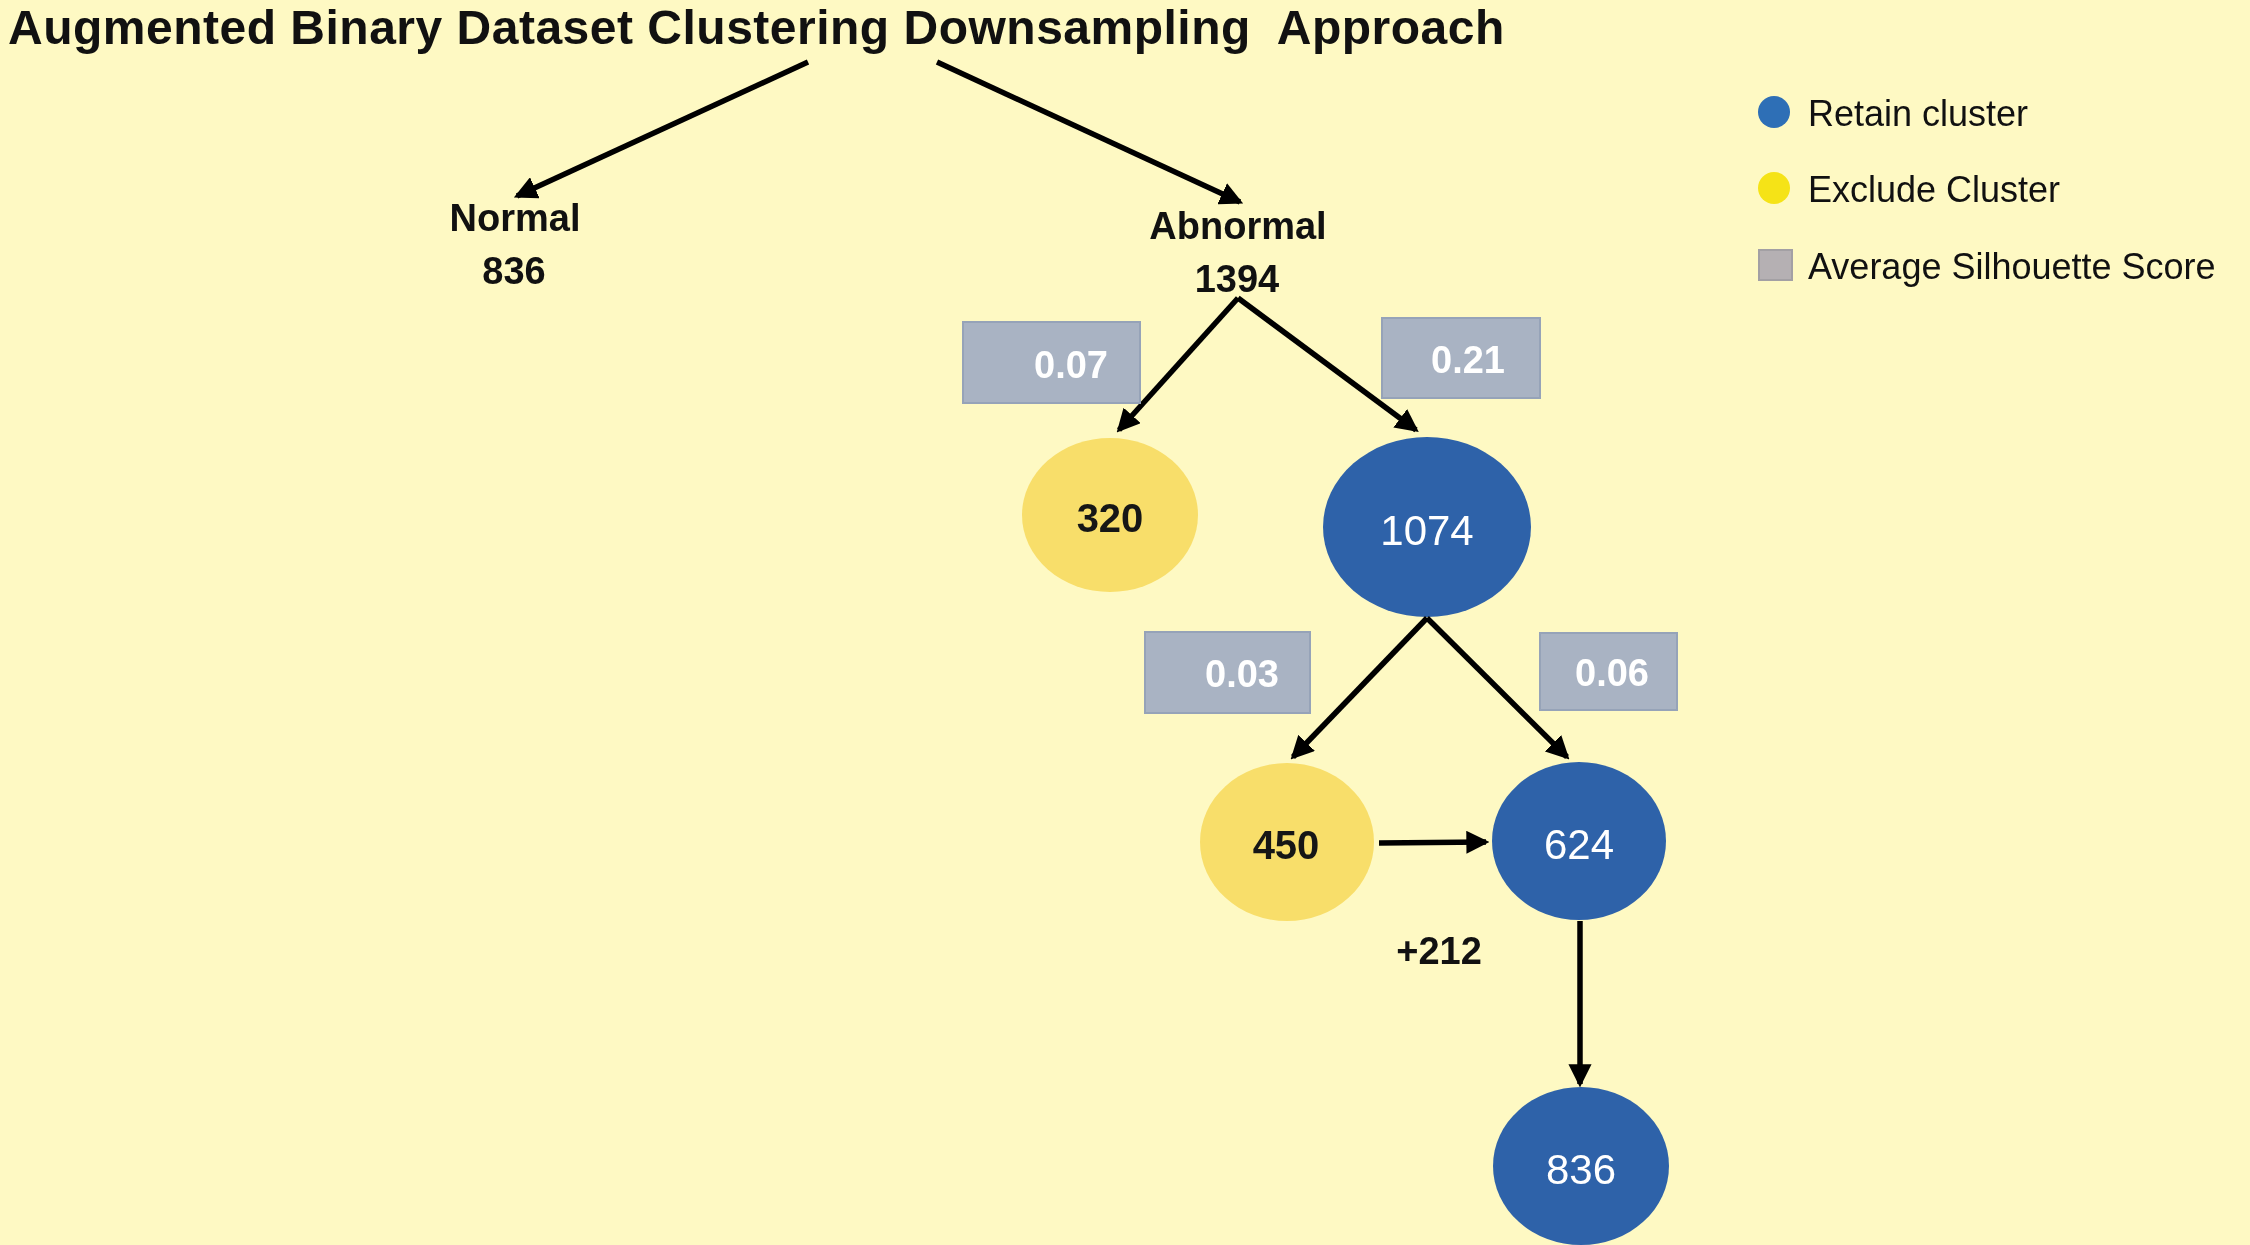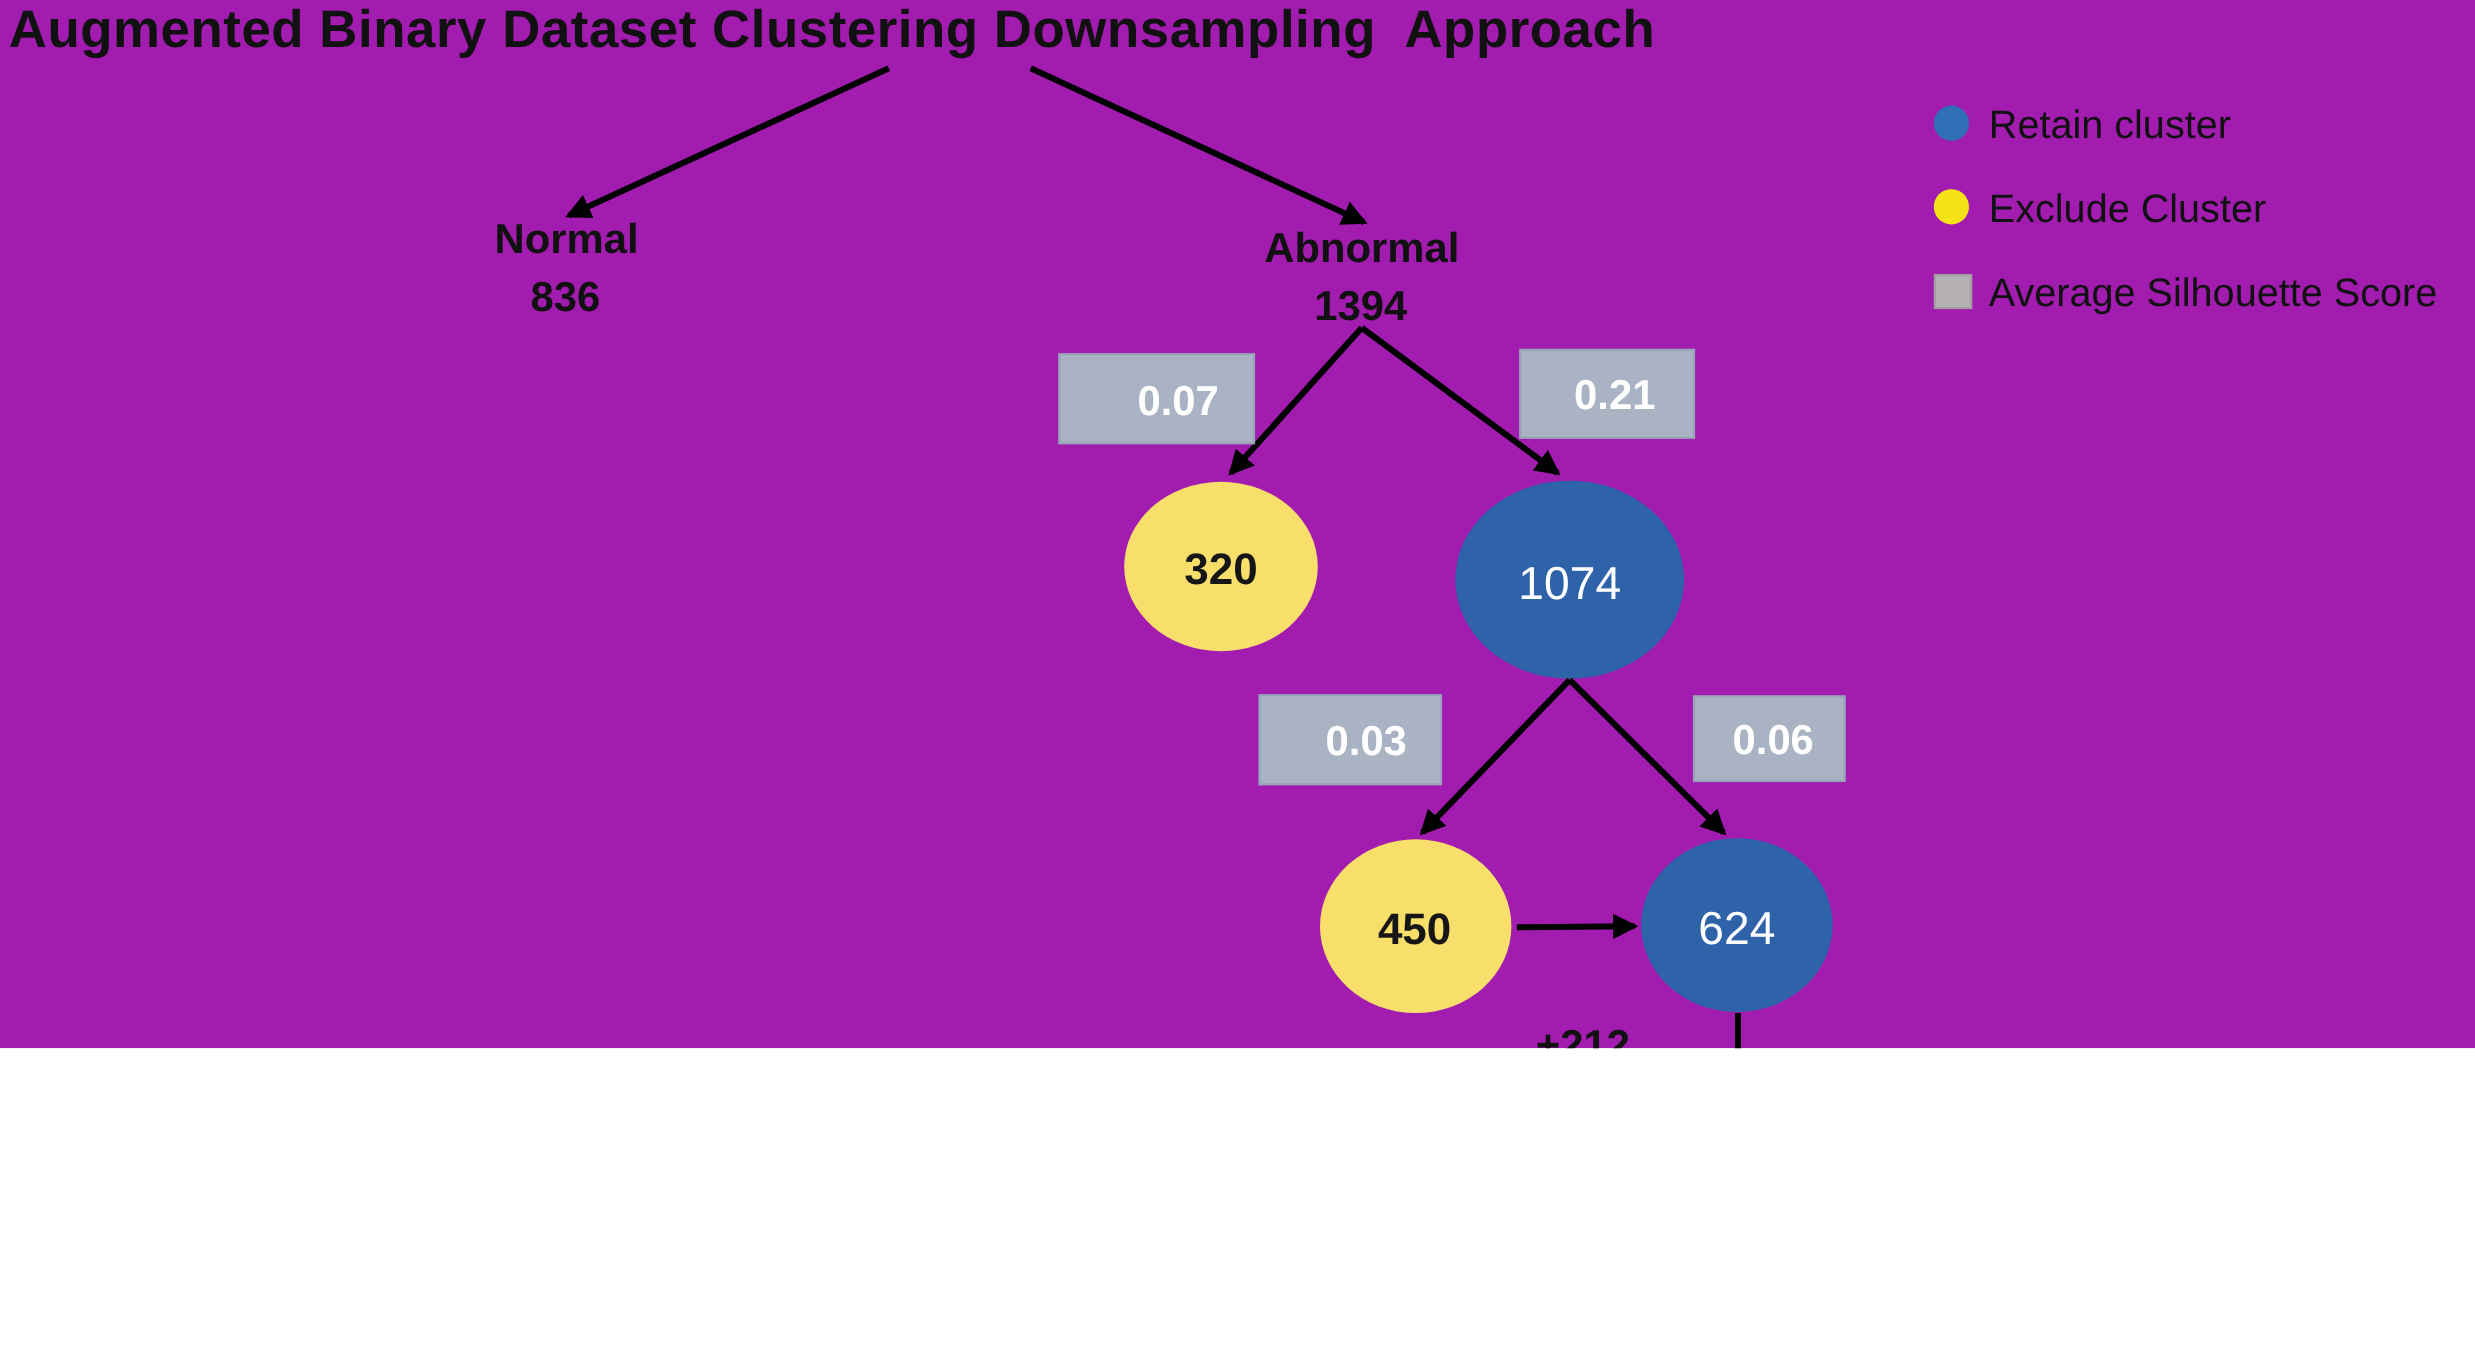--- a/index.html
+++ b/index.html
@@ -1,16 +1,16 @@
 <!DOCTYPE html>
 <html><head>
 <meta charset="utf-8">
 <style>
   html,body{margin:0;padding:0;background:#ffffff;}
-  .stage{width:2250px;height:953px;position:relative;background:#a21caf;}
+  .stage{width:2250px;height:1245px;position:relative;background:#fef9c3;}
   svg{display:block;}
   .title-text{font:700 48px "Liberation Sans", sans-serif;letter-spacing:.5px;fill:#111111;}
   .branch-label{font:700 38px "Liberation Sans", sans-serif;fill:#111111;text-anchor:middle;}
   .score-text{font:700 38px "Liberation Sans", sans-serif;fill:#ffffff;text-anchor:middle;}
   .node-num-dark{font:700 40px "Liberation Sans", sans-serif;fill:#161616;text-anchor:middle;}
   .node-num-light{font:400 42px "Liberation Sans", sans-serif;fill:#ffffff;text-anchor:middle;}
   .merge-label{font:700 38px "Liberation Sans", sans-serif;fill:#111111;text-anchor:middle;}
   .legend-text{font:400 36px "Liberation Sans", sans-serif;fill:#111111;}
   .arrow{stroke:#000000;stroke-width:5.5;fill:none;}
   .score-box{stroke:#96A3B8;stroke-width:2;}

